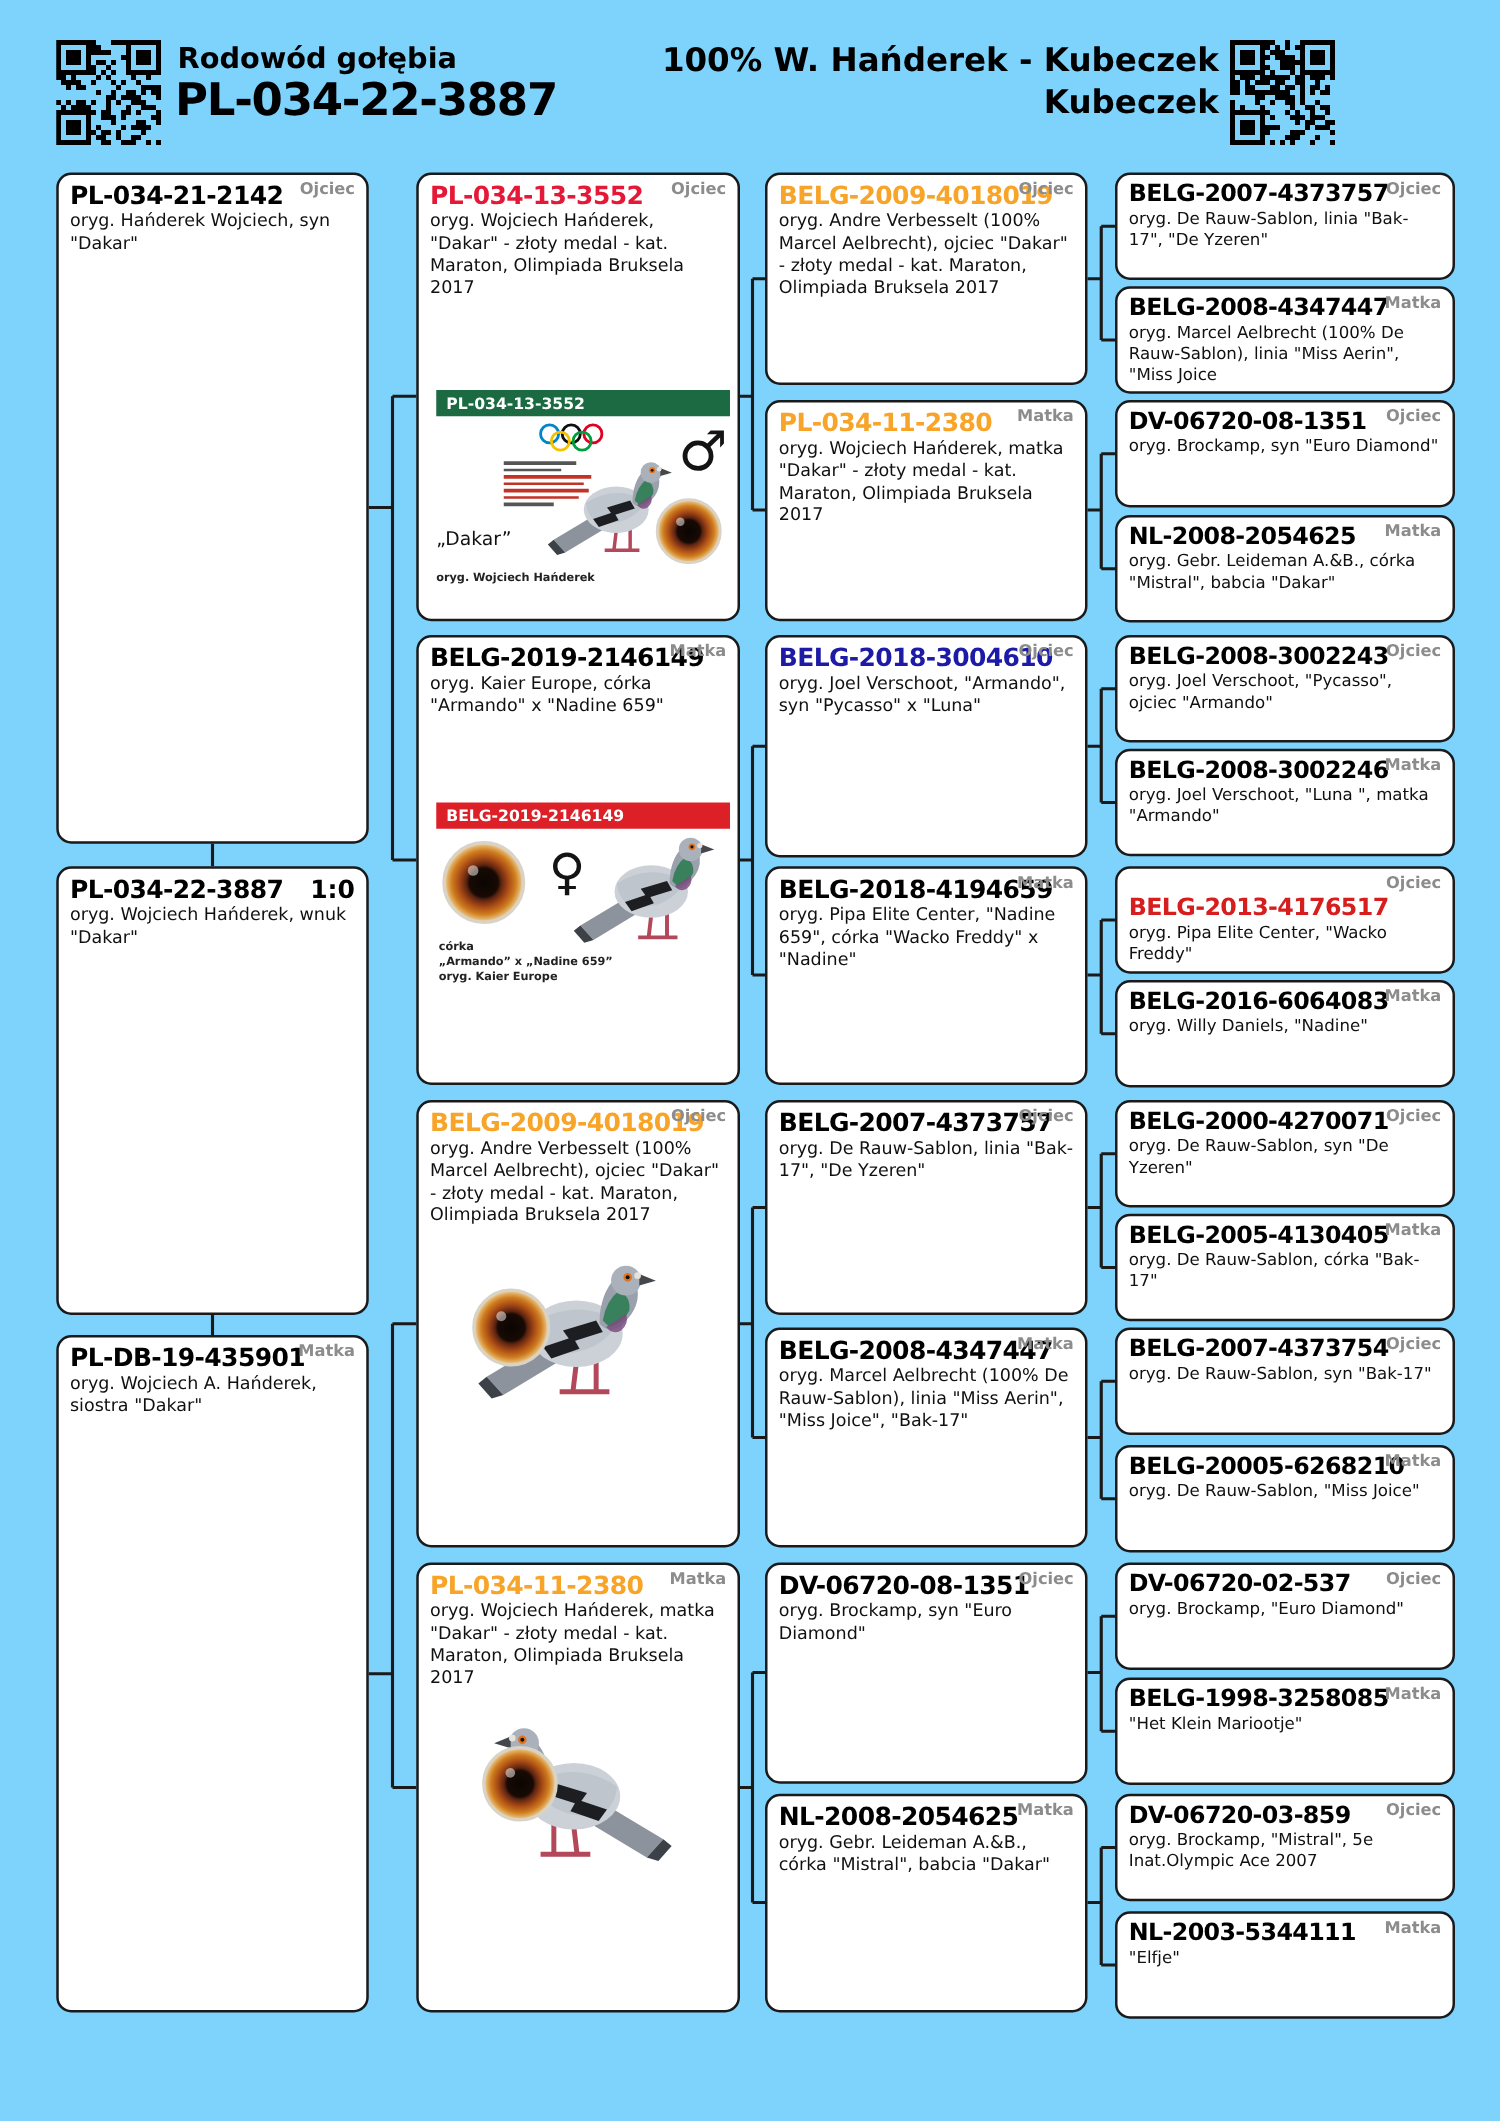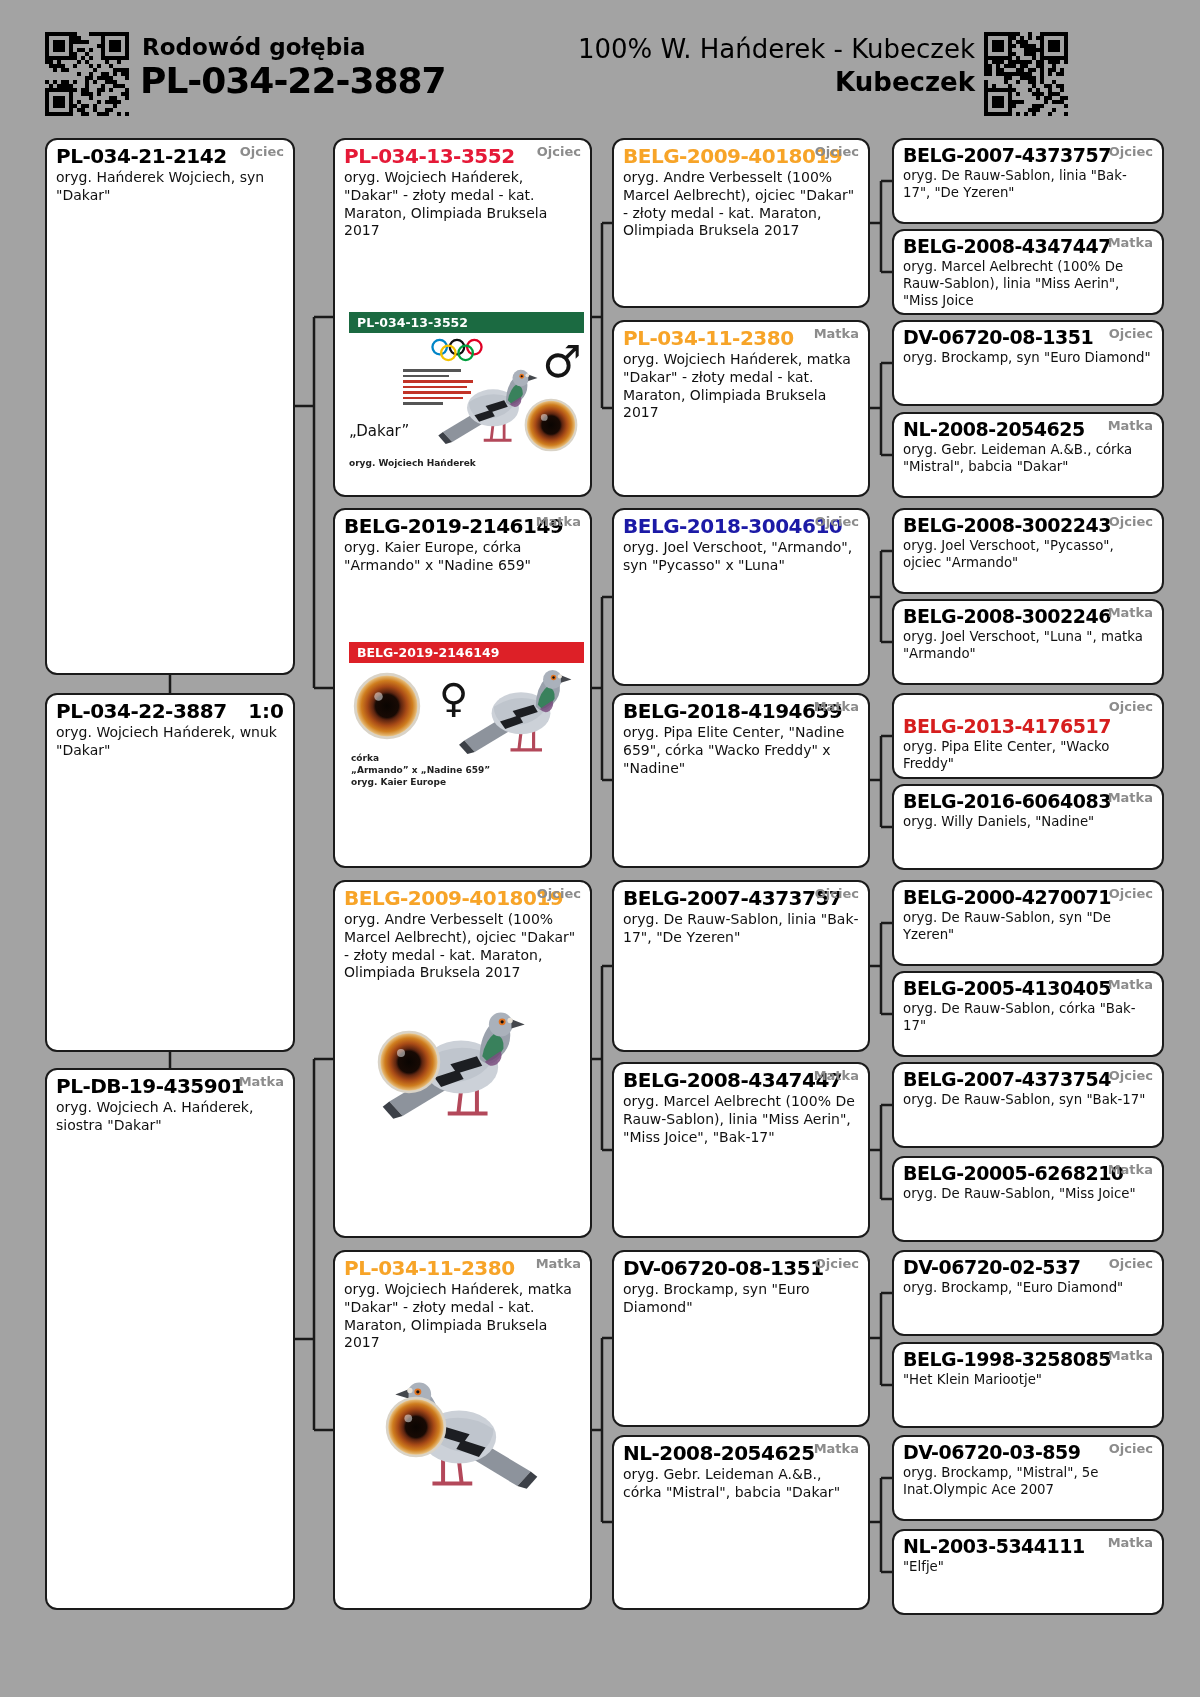--- a/index.html
+++ b/index.html
@@ -1,28 +1,28 @@
 <!DOCTYPE html>
 <html><head>
 <meta charset="utf-8">
 <style>
   *{box-sizing:border-box;margin:0;padding:0}
   html,body{background:#fff}
   body{font-family:"DejaVu Sans","Liberation Sans",sans-serif;color:#000}
-  .page{position:relative;width:1200px;height:1697px;background:#a3a3a3;overflow:hidden}
+  .page{position:relative;width:1200px;height:1697px;background:#7dd3fc;overflow:hidden}
 
   
   .qr{position:absolute;width:84px;height:84px}
   .qr svg{width:100%;height:100%}
   #qrL{left:45px;top:32px}
   #qrR{left:984px;top:32px}
   .hdr-doc{position:absolute;left:142px;top:34px;font-size:23px;font-weight:bold}
   .hdr-ring{position:absolute;left:140px;top:60px;font-size:36px;font-weight:bold;letter-spacing:-1px}
   .hdr-right{position:absolute;left:420px;top:33px;width:555px;text-align:right}
-  .hdr-owner1{font-size:26px;font-weight:normal;line-height:1.25}
+  .hdr-owner1{font-size:26px;font-weight:bold;line-height:1.25}
   .hdr-owner2{font-size:26px;font-weight:bold;line-height:1.25}
   .hdr-contact{font-size:17px;margin-top:2px}
 
   
   .pbox{position:absolute;background:#fff;border:2.5px solid #1a1a1a;border-radius:12px;padding:4px 9px}
   .rolelbl{position:absolute;top:4px;right:9px;font-size:13px;font-weight:bold;color:#8c8c8c;z-index:2}
   .ring{font-size:20px;font-weight:bold;letter-spacing:-0.5px;line-height:1.2;white-space:nowrap}
   .c4 .ring{font-size:19px}
   .desc{font-size:14px;line-height:1.27;color:#101010;margin-top:1px}
   .c4 .desc{font-size:13.3px}

